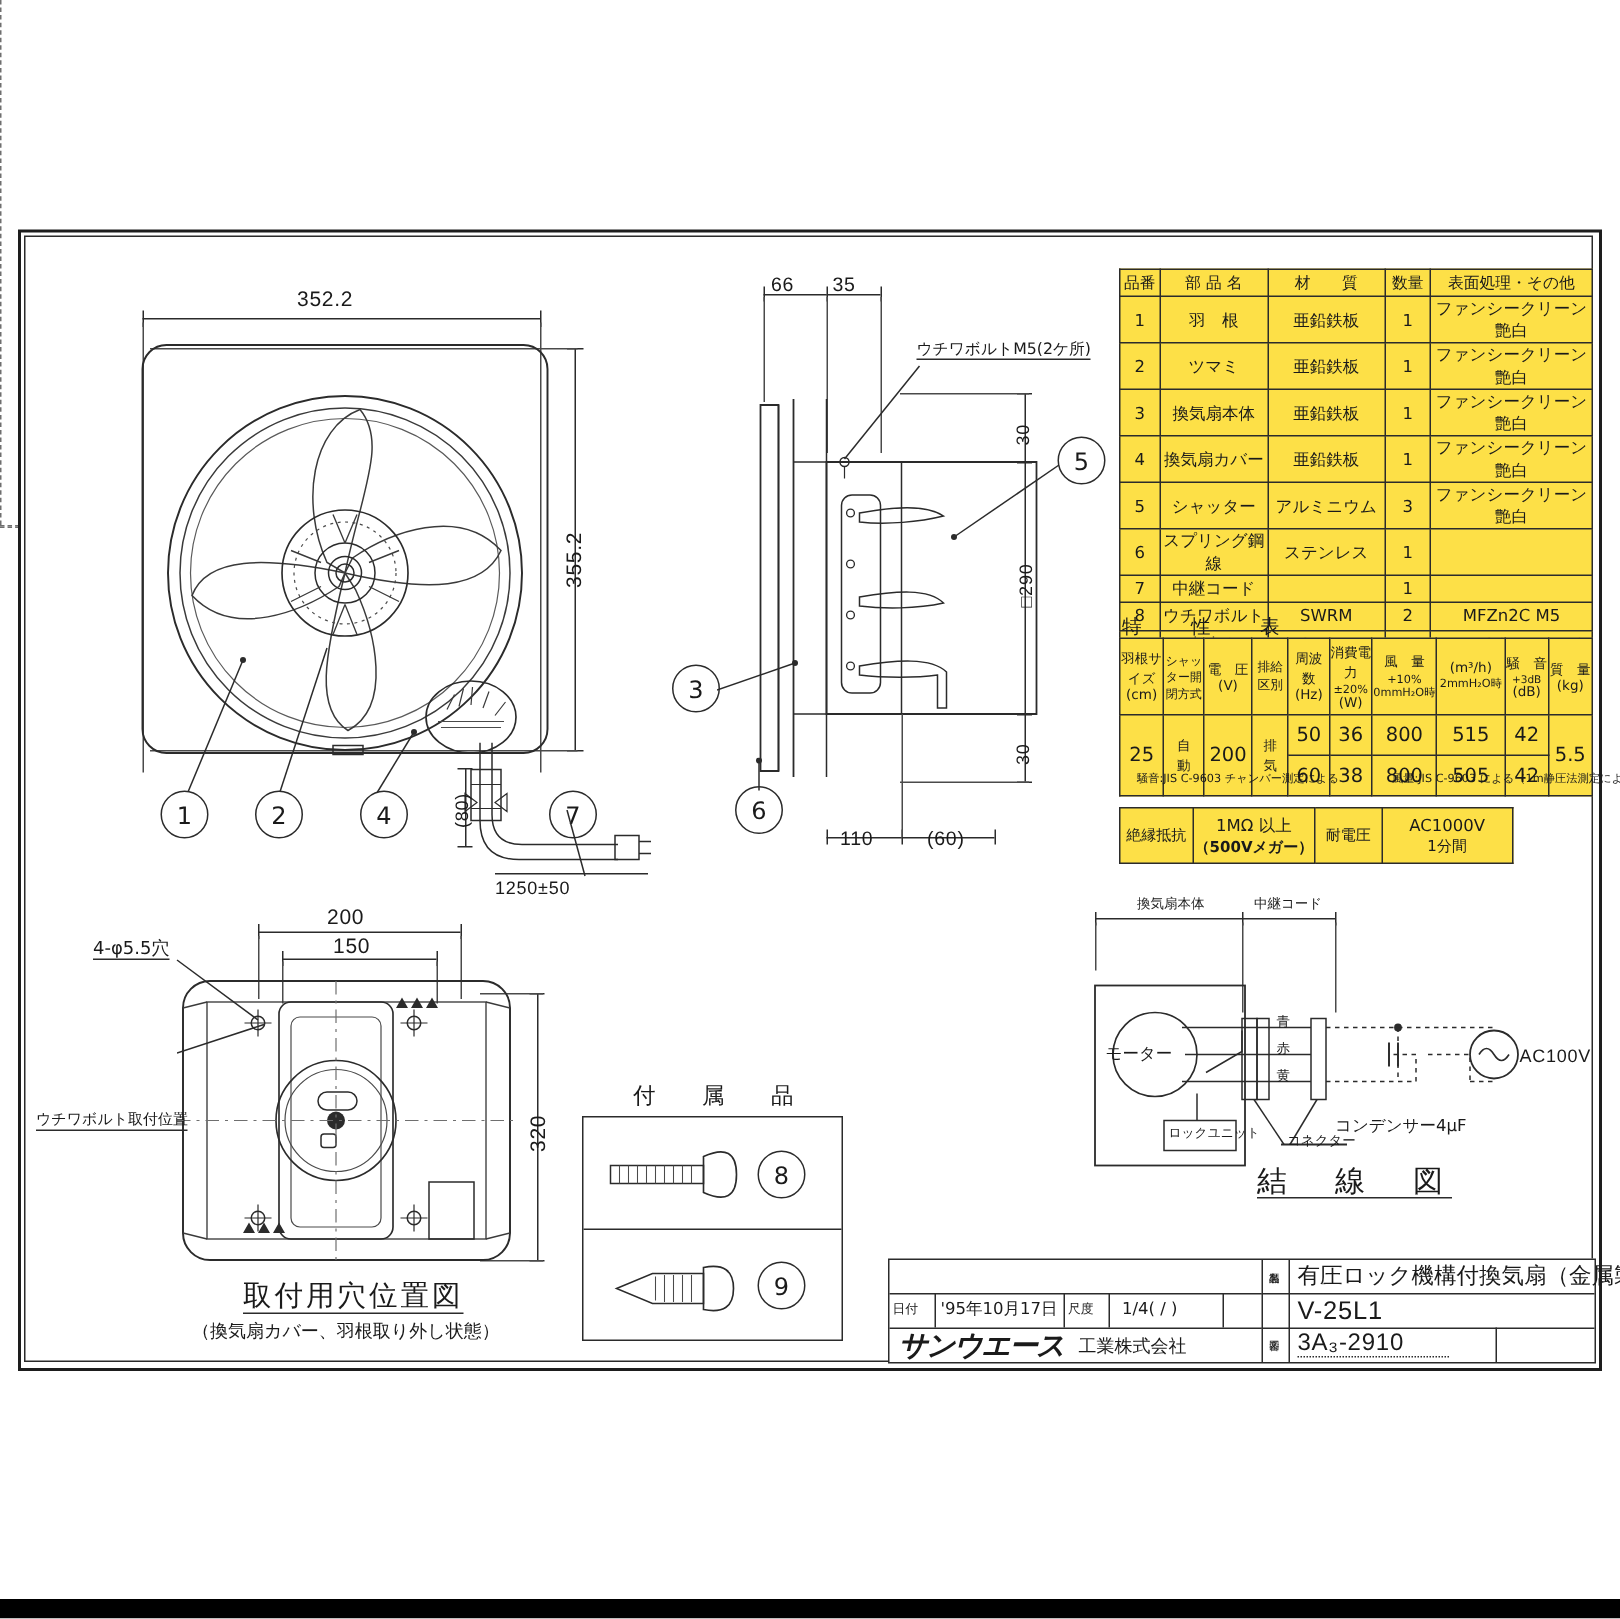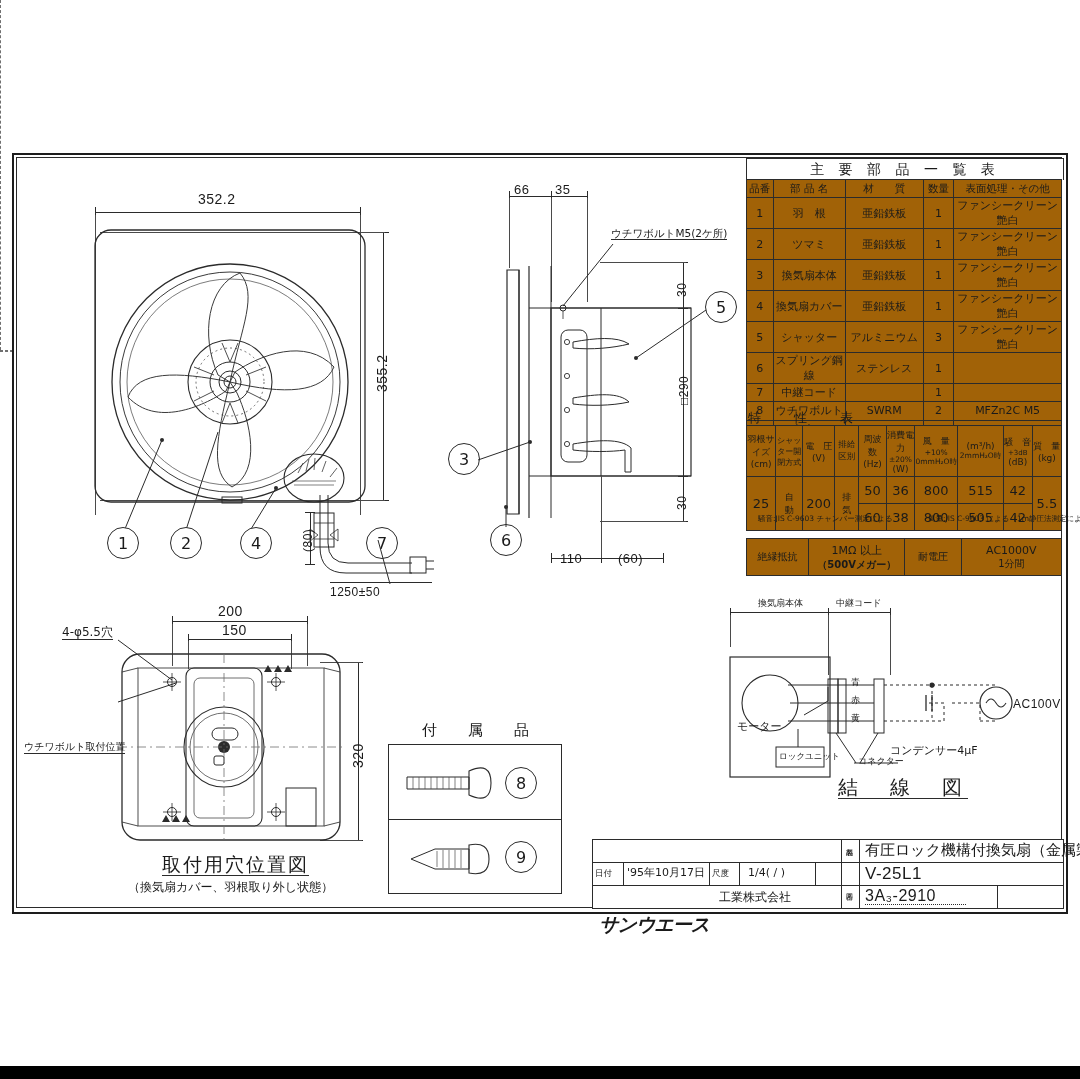--- a/index.html
+++ b/index.html
@@ -25,21 +25,21 @@
   .v{width:1px;}
   .thin{background:#4a4a4a;}
   .ctr{background:transparent;border-top:1px dashed #6f6f6f;height:0;}
   .ctrv{background:transparent;border-left:1px dashed #6f6f6f;width:0;}
   .balloon{position:absolute;border:1.4px solid #2b2b2b;border-radius:50%;
            width:30px;height:30px;display:flex;align-items:center;justify-content:center;
            font-size:16px;background:#fff;}
   .ul{border-bottom:1.5px solid #2b2b2b;padding-bottom:1px;}
 
   
-  table.grid{position:absolute;border-collapse:collapse;background:#a16207;}
+  table.grid{position:absolute;border-collapse:collapse;background:#fde047;}
   table.grid td,table.grid th{border:1px solid #2b2b2b;padding:0;text-align:center;
        vertical-align:middle;font-weight:normal;}
 
   
   #parts{left:746px;top:179px;width:316px;}
   #parts td{height:17.2px;font-size:11px;}
   #parts .c1{width:26px;}
   #parts .c2{width:72px;}
   #parts .c3{width:78px;}
   #parts .c4{width:30px;}
@@ -47,21 +47,21 @@
   #parts-title{position:absolute;left:746px;top:158px;width:316px;height:21px;
         border:1px solid #2b2b2b;border-bottom:none;display:flex;align-items:center;
         justify-content:center;font-size:14px;letter-spacing:5px;background:#fff;}
   #parts .hdr td{font-size:10.5px;}
   #char-title{position:absolute;left:748px;top:409px;font-size:13px;letter-spacing:10px;}
   #char{left:746px;top:425px;width:316px;}
   #char td{font-size:9px;}
   #char .big{font-size:13px;}
 
   
-  #ins{left:746px;top:538px;width:316px;}
+  #ins{left:746px;top:538px;width:263px;}
   #ins td{height:18px;font-size:11px;}
 
   
   #acc-title{position:absolute;left:422px;top:723px;font-size:15px;letter-spacing:8px;}
   #acc{position:absolute;left:388px;top:744px;width:172px;height:148px;
        border:1.4px solid #2b2b2b;background:#fff;}
   #acc .sep{position:absolute;left:0;top:74px;width:172px;height:1px;background:#2b2b2b;}
 
   
   #tb{position:absolute;left:592px;top:839px;width:470px;height:68px;
@@ -372,21 +372,20 @@
             <path d="M40 9 v18"></path>
           <path d="M46 9 v18"></path>
             <path d="M52 9 v18"></path>
         </g>
         <path d="M60 4 q20 -4 20 14 q0 18 -20 14 z" fill="none" stroke="#2b2b2b" stroke-width="1.1"></path>
       </svg>
       <div class="balloon" style="left:116px;top:96px;">9</div>
     </div>
   </div>
 
-  <div id="parts-title" class="jp">主 要 部 品 一 覧 表</div>
   <table id="parts" class="grid jp">
     <tbody>
         <tr class="hdr">
       <td class="c1">品番</td>
       <td class="c2">部 品 名</td>
       <td class="c3">材　　質</td>
       <td class="c4">数量</td>
       <td class="c5">表面処理・その他</td>
     </tr>
     <tr>
@@ -609,21 +608,21 @@
       <path d="M260 40 h16 v2" stroke="#2b2b2b" stroke-width="1" fill="none" stroke-dasharray="3 3"></path>
       <path d="M260 76 h16 v-2" stroke="#2b2b2b" stroke-width="1" fill="none" stroke-dasharray="3 3"></path>
 
       <g stroke="#2b2b2b" stroke-width="1" fill="none">
         <path d="M116 88 L136 118"></path>
         <path d="M158 88 L140 118"></path>
       </g>
       <path d="M134 118 h44" stroke="#2b2b2b" stroke-width="1.2"></path>
     </svg>
 
-    <div class="t jp" style="left:737px;top:697px;font-size:11px;margin-top:24px;">モーター</div>
+    <div class="t jp" style="left:737px;top:697px;font-size:11px;">モーター</div>
     <div class="t jp" style="left:779px;top:752px;font-size:8.5px;">ロックユニット</div>
     <div class="t jp" style="left:858px;top:757px;font-size:9px;">コネクター</div>
     <div class="t jp" style="left:890px;top:745px;font-size:11px;">コンデンサー4μF</div>
     <div class="t num" style="left:1013px;top:698px;font-size:12px;">AC100V</div>
     <div class="t jp" style="left:851px;top:678px;font-size:9px;">青</div>
     <div class="t jp" style="left:851px;top:696px;font-size:9px;">赤</div>
     <div class="t jp" style="left:851px;top:714px;font-size:9px;">黄</div>
     <div class="t jp ul" style="left:838px;top:777px;font-size:20px;letter-spacing:6px;">結　線　図</div>
   </div>
 
@@ -640,21 +639,21 @@
     <div class="ln v" style="left:30px;top:22px;height:23px;"></div>
     <div class="ln v" style="left:116px;top:22px;height:23px;"></div>
     <div class="ln v" style="left:146px;top:22px;height:23px;"></div>
     <div class="ln v" style="left:222px;top:22px;height:23px;"></div>
 
     <div class="t jp" style="left:2px;top:29px;font-size:8.5px;">日付</div>
     <div class="t jp" style="left:34px;top:27px;font-size:11px;">'95年10月17日</div>
     <div class="t jp" style="left:119px;top:29px;font-size:8.5px;">尺度</div>
     <div class="t jp" style="left:155px;top:27px;font-size:11px;">1/4(  /  )</div>
 
-    <div class="t jp" style="left:6px;top:48px;font-size:19px;font-weight:bold;font-style:italic;letter-spacing:-1px;margin-top:27px;">サンウエース</div>
+    <div class="t jp" style="left:6px;top:48px;font-size:19px;font-weight:bold;font-style:italic;letter-spacing:-1px;">サンウエース</div>
     <div class="t jp" style="left:126px;top:51px;font-size:12px;">工業株式会社</div>
 
     <div class="t jp" style="left:252px;top:3px;font-size:7px;writing-mode:vertical-rl;line-height:1;">製品名</div>
     <div class="t jp" style="left:272px;top:3px;font-size:15px;">有圧ロック機構付換気扇（金属製）</div>
     <div class="t num" style="left:272px;top:25px;font-size:17px;">V-25L1</div>
     <div class="t jp" style="left:252px;top:48px;font-size:7px;writing-mode:vertical-rl;line-height:1;">図番</div>
     <div class="t num" style="left:272px;top:48px;font-size:16px;border-bottom:1px dotted #2b2b2b;padding-right:30px;">3A₃-2910</div>
   </div>
 
   <div style="position:absolute;left:405px;top:905px;width:0;height:0;"></div>

